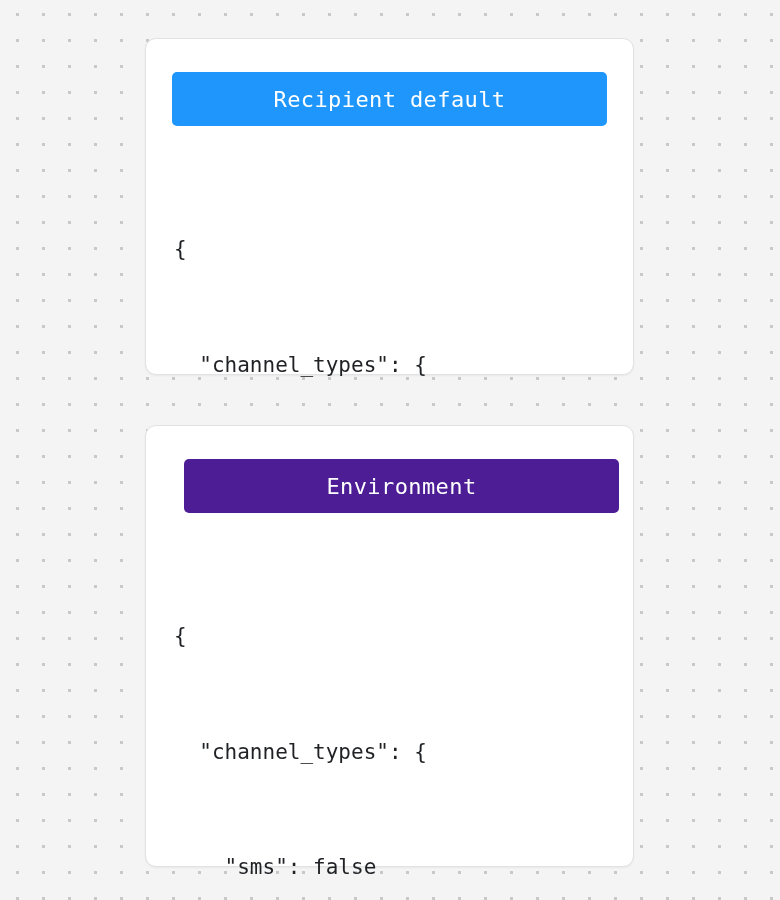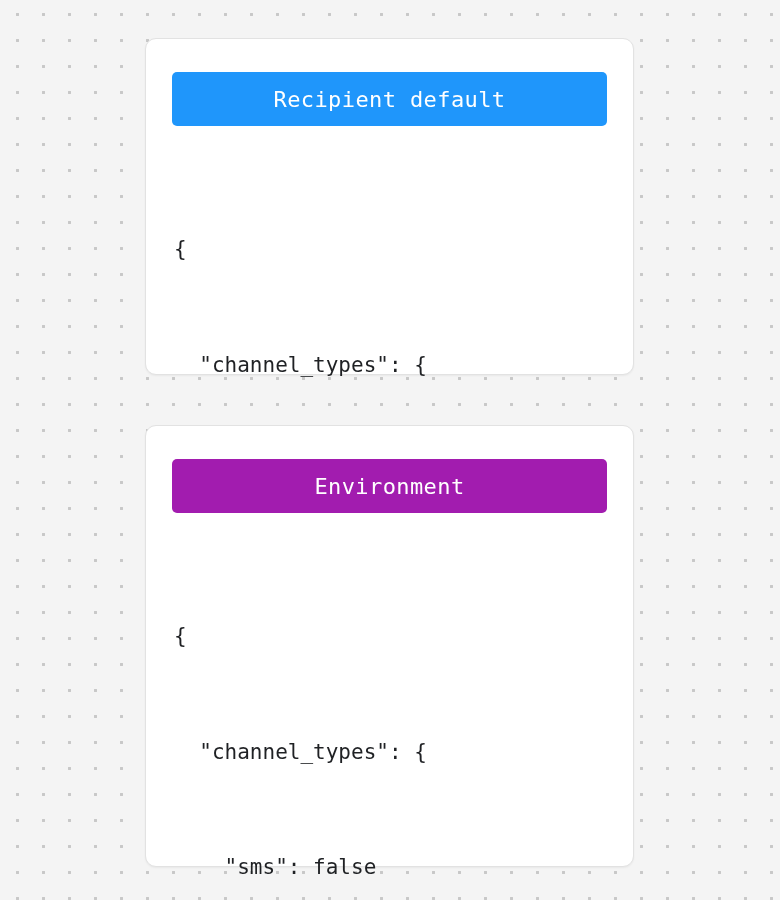--- a/index.html
+++ b/index.html
@@ -59,21 +59,21 @@
     align-items: center;
     justify-content: center;
     color: #ffffff;
     font-family: "DejaVu Sans Mono", "Liberation Mono", monospace;
     font-size: 22px;
     letter-spacing: 0.4px;
     white-space: nowrap;
   }
 
   .card-header.blue { background: #1f96fb; }
-  .card-header.green { background: #a21caf; }
+  .card-header.green { background: #4c1d95; margin-left: 12px; }
 
   .code-block {
     position: absolute;
     left: 28px;
     top: 114px;
     right: 14px;
     font-family: "DejaVu Sans Mono", "Liberation Mono", monospace;
     font-size: 21px;
     line-height: 38.5px;
     color: #1f2124;

